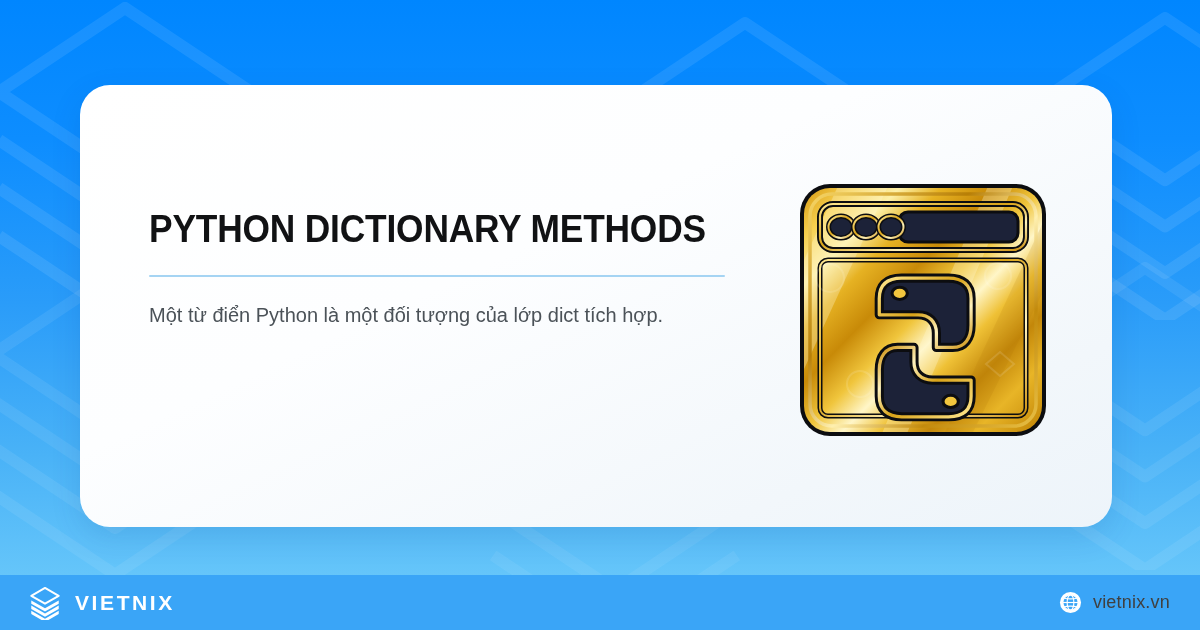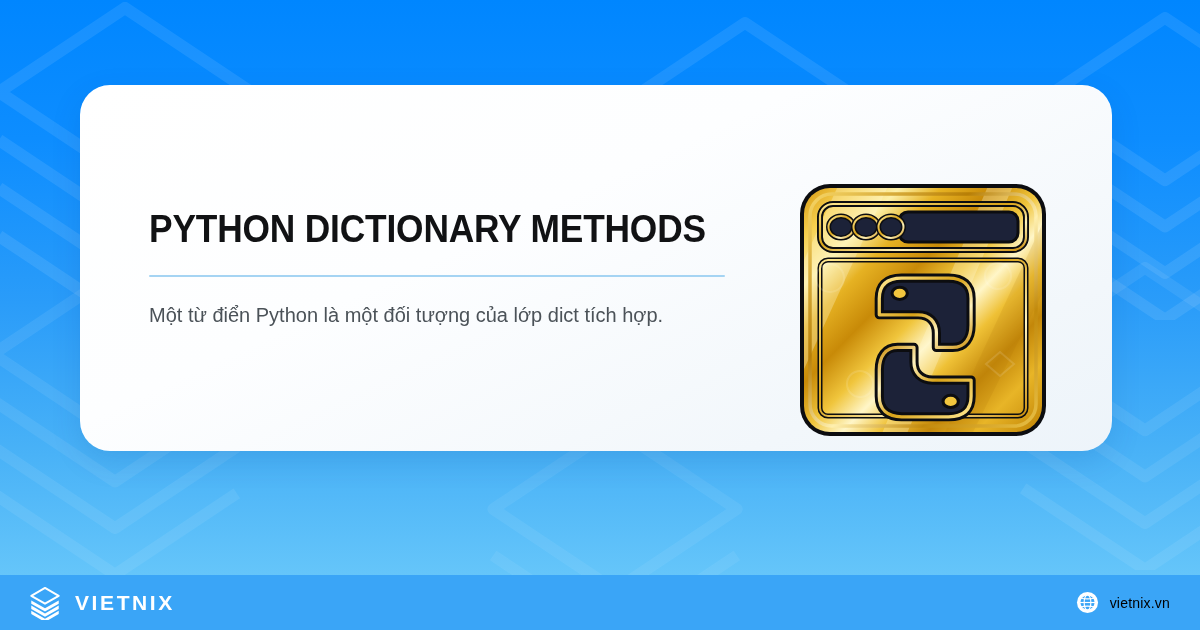--- a/index.html
+++ b/index.html
@@ -25,21 +25,21 @@
   .wm {
     position:absolute;
     opacity:0.085;
   }
   .wm svg { display:block; }
 
   
   .card {
     position:absolute;
     left:80px; top:85px;
-    width:1032px; height:366px;
+    width:1032px; height:442px;
     border-radius:30px;
     background:linear-gradient(155deg,#ffffff 0%,#fdfeff 40%,#f2f7fb 80%,#edf4fa 100%);
     box-shadow:0 10px 30px rgba(0,60,140,0.13);
     overflow:hidden;
   }
 
   
   .text-col {
     position:absolute;
     left:69px; top:125px;
@@ -98,22 +98,22 @@
     color:#ffffff;
     font-size:21px;
     font-weight:bold;
     letter-spacing:2.6px;
     font-family:"Liberation Sans", sans-serif;
   }
   .site { display:flex; align-items:center; gap:11px; }
   .globe { width:23px; height:23px; }
   .globe svg { display:block; }
   .site-url {
-    color:#000000;
-    font-size:14px;
+    color:#404040;
+    font-size:18px;
     letter-spacing:0.2px;
     font-family:"Liberation Sans", sans-serif;
   }
 </style>
 </head>
 <body>
 
 <div class="bg"></div>
 
 <div class="bg-watermarks">

